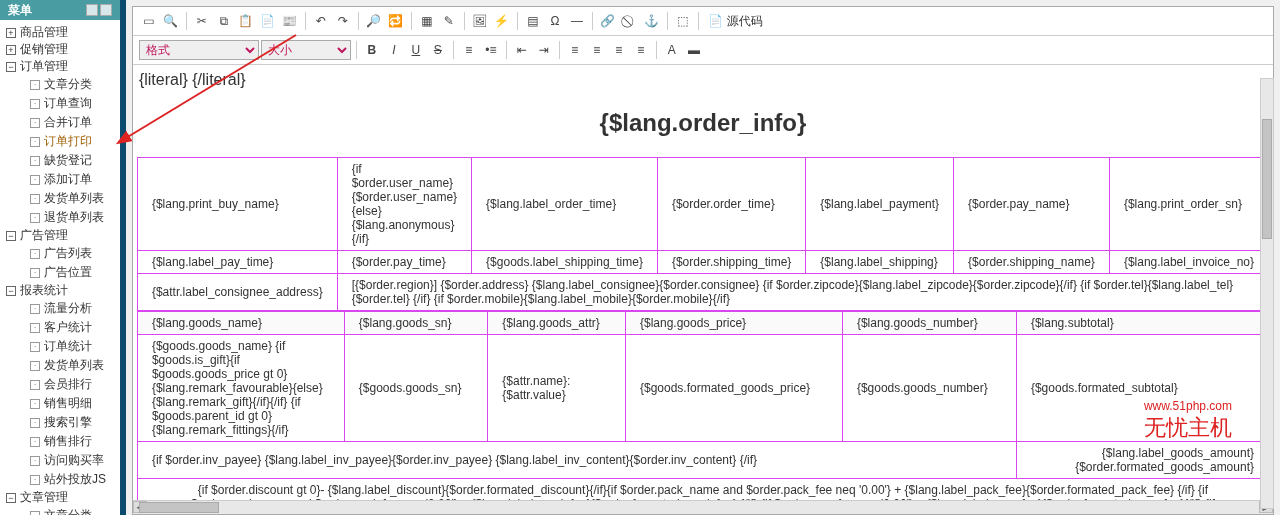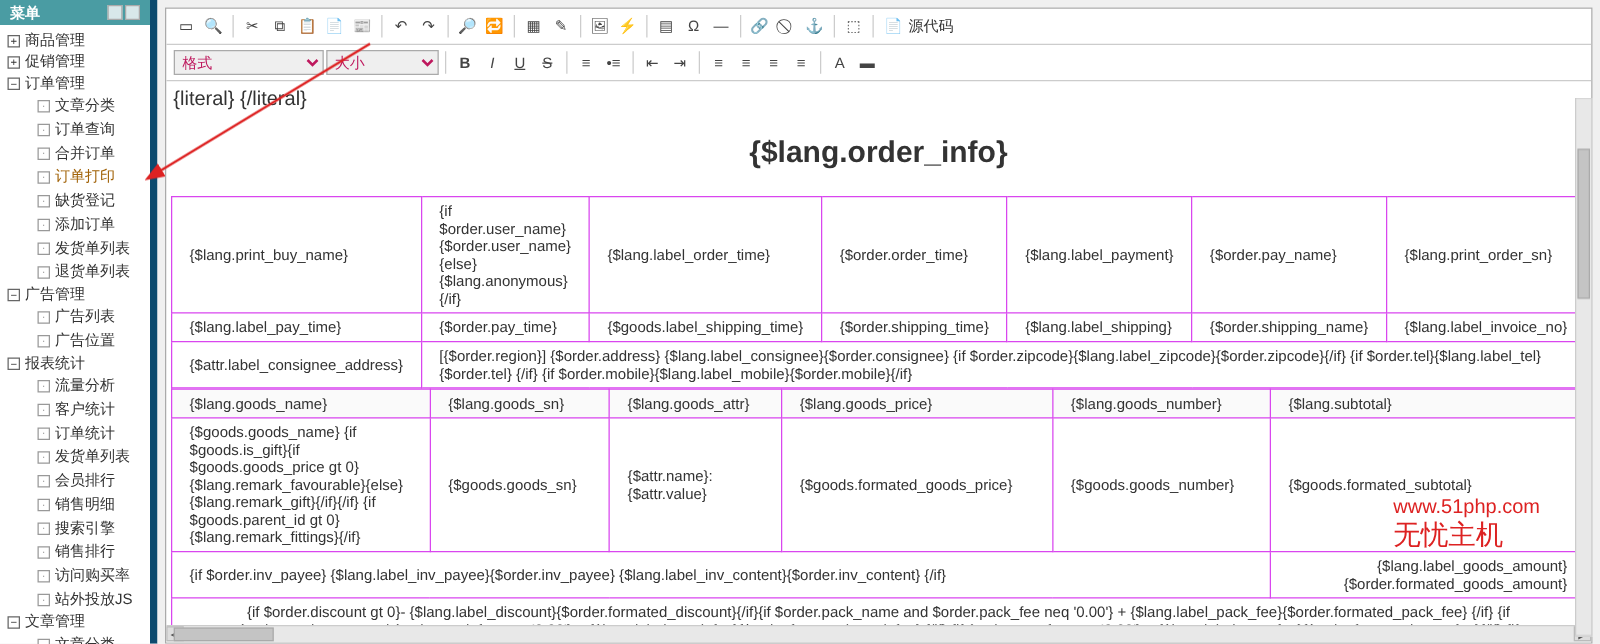--- a/index.html
+++ b/index.html
@@ -30,21 +30,21 @@
 .content .literal{font-size:16px;margin:2px 0 20px 2px}
 .content h2{text-align:center;font-family:Arial,sans-serif;font-size:24px;font-weight:bold;margin:16px 0 20px 0}
 table.grid{border-collapse:collapse;width:100%;font-family:Arial,sans-serif;font-size:12px;color:#333}
 table.grid td,table.grid th{border:1px solid #d946ef;padding:4px 14px;text-align:left;vertical-align:middle;white-space:nowrap}
 table.grid th{text-align:center;font-weight:normal;background:#fafafa}
 table.grid.goods thead th{text-align:left}
 .wrap-cell{white-space:normal!important}
 .fullrow{white-space:normal!important}
 .arrow{position:absolute;top:30px;left:-10px;pointer-events:none;z-index:50}
 .watermark{position:absolute;right:48px;bottom:76px;color:#d22;font-family:Arial,SimSun,sans-serif;font-size:18px;text-align:left;line-height:22px;pointer-events:none;z-index:60}
-.watermark .line1{font-size:16px}
+.watermark .line1{font-size:12px}
 .watermark .line2{font-size:22px}
 .scroll-v{position:absolute;right:6px;top:78px;bottom:6px;width:14px;background:#e8e8e8;border:1px solid #ccc}
 .scroll-thumb{position:absolute;left:1px;right:1px;top:40px;height:120px;background:#c4c4c4;border:1px solid #aaa}
 .scroll-h{height:14px;background:#e8e8e8;border-top:1px solid #ccc;position:relative}
 .scroll-h .thumb{position:absolute;top:1px;bottom:1px;left:6px;width:80px;background:#c4c4c4;border:1px solid #aaa}
 .scroll-btn{position:absolute;width:14px;height:12px;background:#ddd;border:1px solid #bbb;display:flex;align-items:center;justify-content:center;font-size:9px;color:#555}
 </style>
 </head>
 <body>
 

